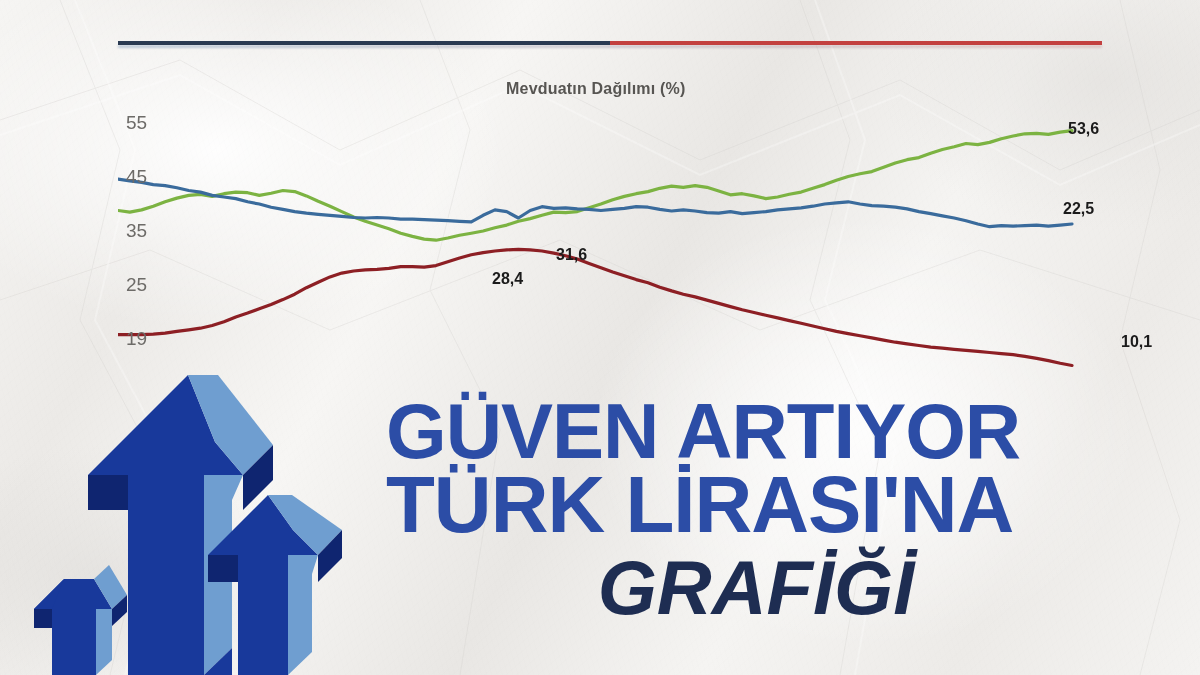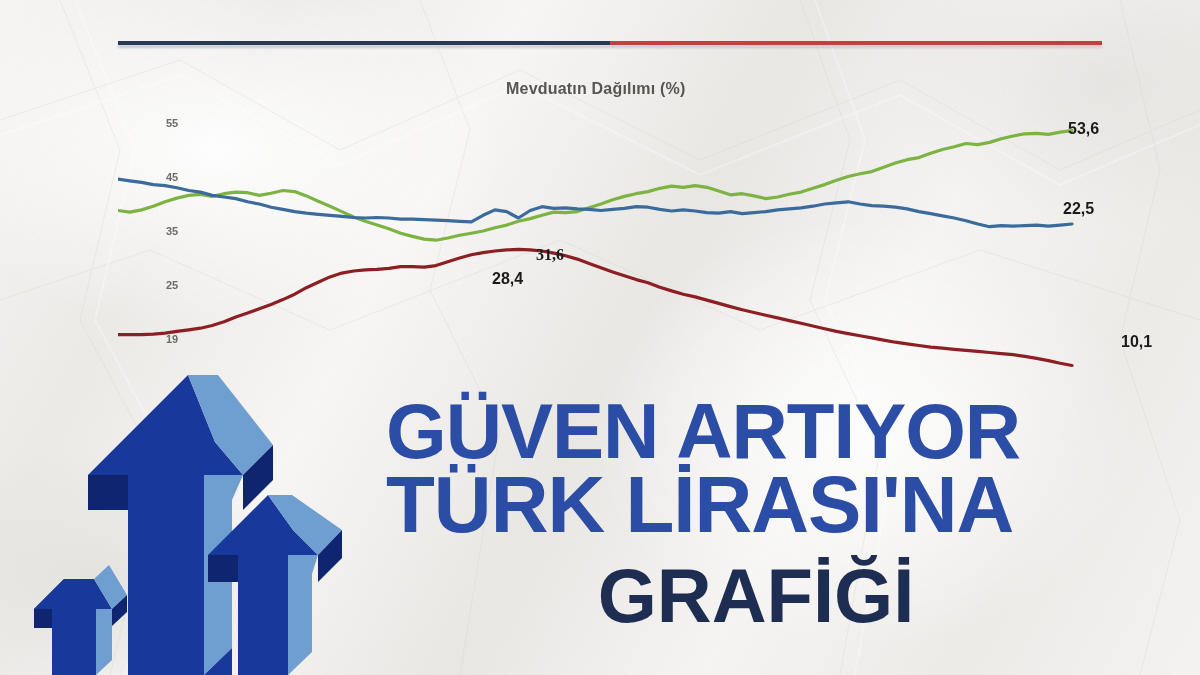--- a/index.html
+++ b/index.html
@@ -74,25 +74,24 @@
   #chart-area {
     position: absolute;
     left: 118px;
     top: 100px;
     width: 984px;
     height: 290px;
   }
   #chart-svg { position: absolute; inset: 0; }
   .ytick {
     position: absolute;
-    font-size: 11px;
-    font-weight: bold;
+    font-size: 19px;
+    font-weight: normal;
     color: #6d6b68;
     transform: translateY(-50%);
-    margin-left: 40px;
   }
   .dlabel {
     position: absolute;
     font-size: 16px;
     font-weight: bold;
     color: #1b1b1b;
     white-space: nowrap;
   }
 
   
@@ -111,22 +110,23 @@
   #hl1, #hl2 {
     color: #2c4da6;
     font-size: 80px;
     text-align: left;
   }
   #hl2 { font-size: 78px; }
   #hl3 {
     color: #1e2d52;
     font-size: 76px;
     text-align: center;
-    margin-top: 20px;
+    margin-top: 12px;
     letter-spacing: 0px;
+    font-style: italic;
   }
 
   
   #arrows { position: absolute; left: 0px; top: 360px; width: 400px; height: 315px; }
 </style>
 </head>
 <body>
 
 <div id="stage">
 
@@ -168,21 +168,21 @@
 
   <div class="ytick" style="left:126px; top:123px;">55</div>
   <div class="ytick" style="left:126px; top:177px;">45</div>
   <div class="ytick" style="left:126px; top:231px;">35</div>
   <div class="ytick" style="left:126px; top:285px;">25</div>
   <div class="ytick" style="left:126px; top:339px;">19</div>
 
   <div class="dlabel" style="left:1068px; top:120px;">53,6</div>
   <div class="dlabel" style="left:1063px; top:200px;">22,5</div>
   <div class="dlabel" style="left:1121px; top:333px;">10,1</div>
-  <div class="dlabel" style="left:536px; top:246px;font-family:Liberation Serif, serif;">31,6</div>
+  <div class="dlabel" style="left:556px; top:246px;">31,6</div>
   <div class="dlabel" style="left:492px; top:270px;">28,4</div>
 
   <svg id="arrows" viewBox="0 0 400 315">
 
     <g>
       <polygon points="64,219 34,249 52,249 52,315 96,315 96,249 112,249 94,219" fill="#18399b"></polygon>
       <polygon points="94,219 112,249 127,235 109,205" fill="#6f9ed0"></polygon>
       <polygon points="112,249 96,249 96,315 112,300" fill="#6f9ed0"></polygon>
       <polygon points="34,249 52,249 52,268 34,268" fill="#0f2570"></polygon>
       <polygon points="112,249 127,235 127,252 112,266" fill="#0f2570"></polygon>

